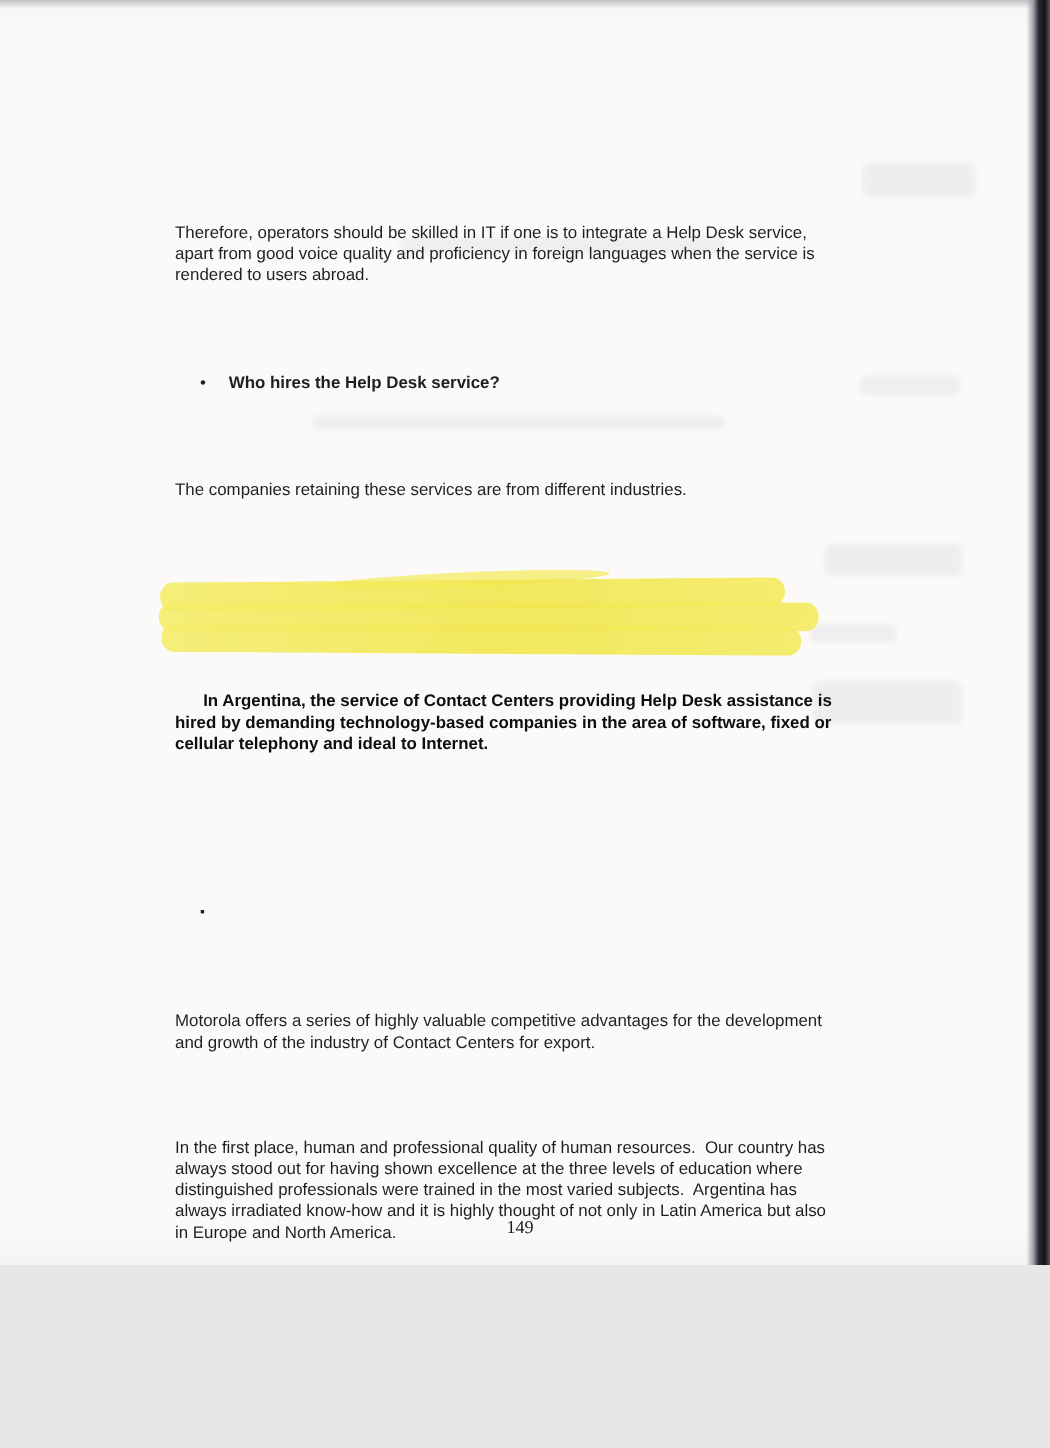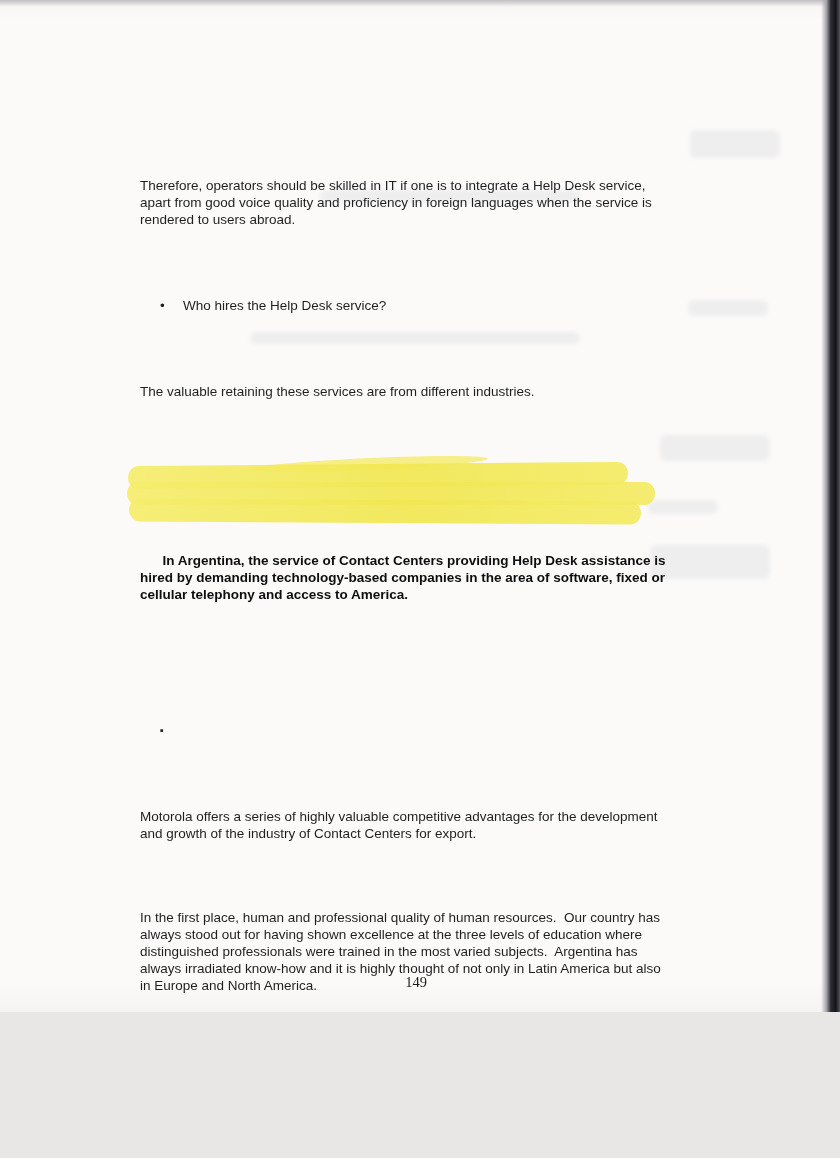--- a/index.html
+++ b/index.html
@@ -30,21 +30,21 @@
   
   .content{
     position:absolute;left:140px;top:126px;width:527px;
     font-size:13.5px;line-height:17px;
     white-space:pre-wrap;
   }
   .para{margin:0 0 16px 0;}
   .bullet{display:flex;margin:2px 0 18px 0;padding-left:20px;}
   .bullet .marker{flex:none;width:23px;}
   .bullet .marker.sq{font-size:11px;}
-  .bullet .btext{max-width:470px;}
+  .bullet .btext{max-width:470px;font-weight:bold;}
   
   .hl-block{
     position:relative;
     margin:0 0 32px 0;
     font-weight:bold;color:#0e0e0e;
   }
   .hl-stroke{
     position:absolute;
     background:linear-gradient(93deg,#f5ed6d 0%,#f1e751 55%,#f4eb63 100%);
     border-radius:11px/12px;
@@ -85,28 +85,28 @@
 
   <div class="content">
 
     <p class="para">Therefore, operators should be skilled in IT if one is to integrate a Help Desk service, apart from good voice quality and proficiency in foreign languages when the service is rendered to users abroad.</p>
 
     <div class="bullet">
       <span class="marker">•</span>
       <span class="btext">Who hires the Help Desk service?</span>
     </div>
 
-    <p class="para">The valuable retaining these services are from different industries.</p>
+    <p class="para">The companies retaining these services are from different industries.</p>
 
     <div class="hl-block">
       <span class="hl-swoosh"></span>
       <span class="hl-stroke hl-s1"></span>
       <span class="hl-stroke hl-s2"></span>
       <span class="hl-stroke hl-s3"></span>
-      <span class="hl-text">In Argentina, the service of Contact Centers providing Help Desk assistance is hired by demanding technology-based companies in the area of software, fixed or cellular telephony and access to America.</span>
+      <span class="hl-text">In Argentina, the service of Contact Centers providing Help Desk assistance is hired by demanding technology-based companies in the area of software, fixed or cellular telephony and ideal to Internet.</span>
     </div>
 
 
     <div class="bullet">
       <span class="marker sq">▪</span>
     </div>
 
     <p class="para">Motorola offers a series of highly valuable competitive advantages for the development and growth of the industry of Contact Centers for export.</p>
 
     <p class="para">In the first place, human and professional quality of human resources.  Our country has always stood out for having shown excellence at the three levels of education where distinguished professionals were trained in the most varied subjects.  Argentina has always irradiated know-how and it is highly thought of not only in Latin America but also in Europe and North America.</p>

